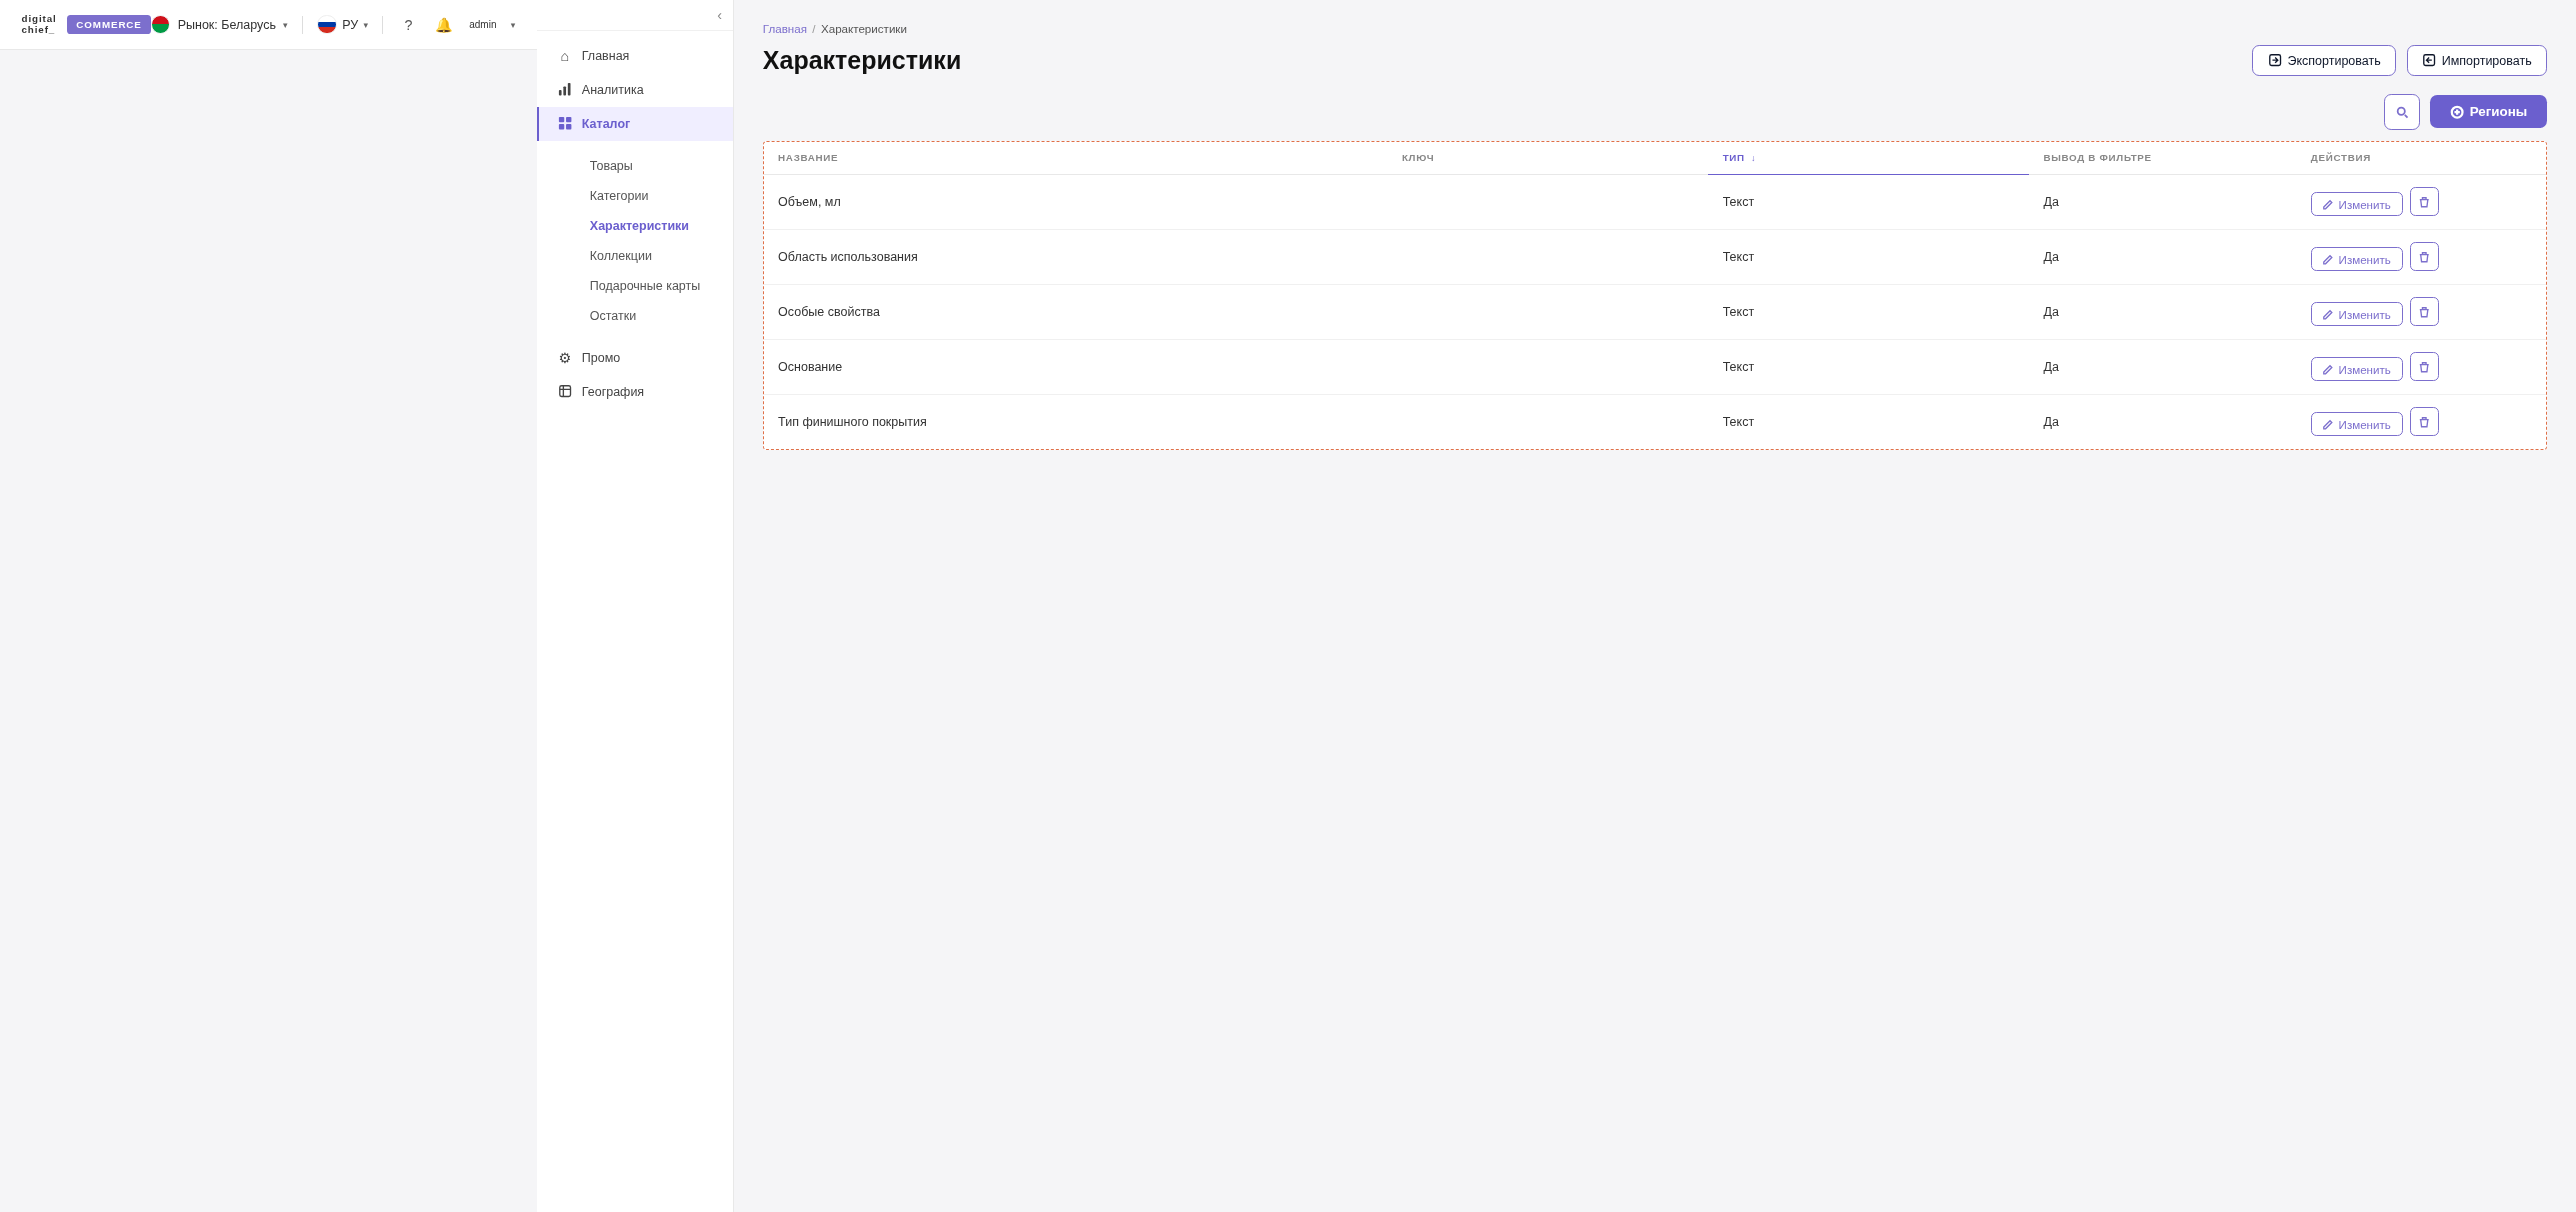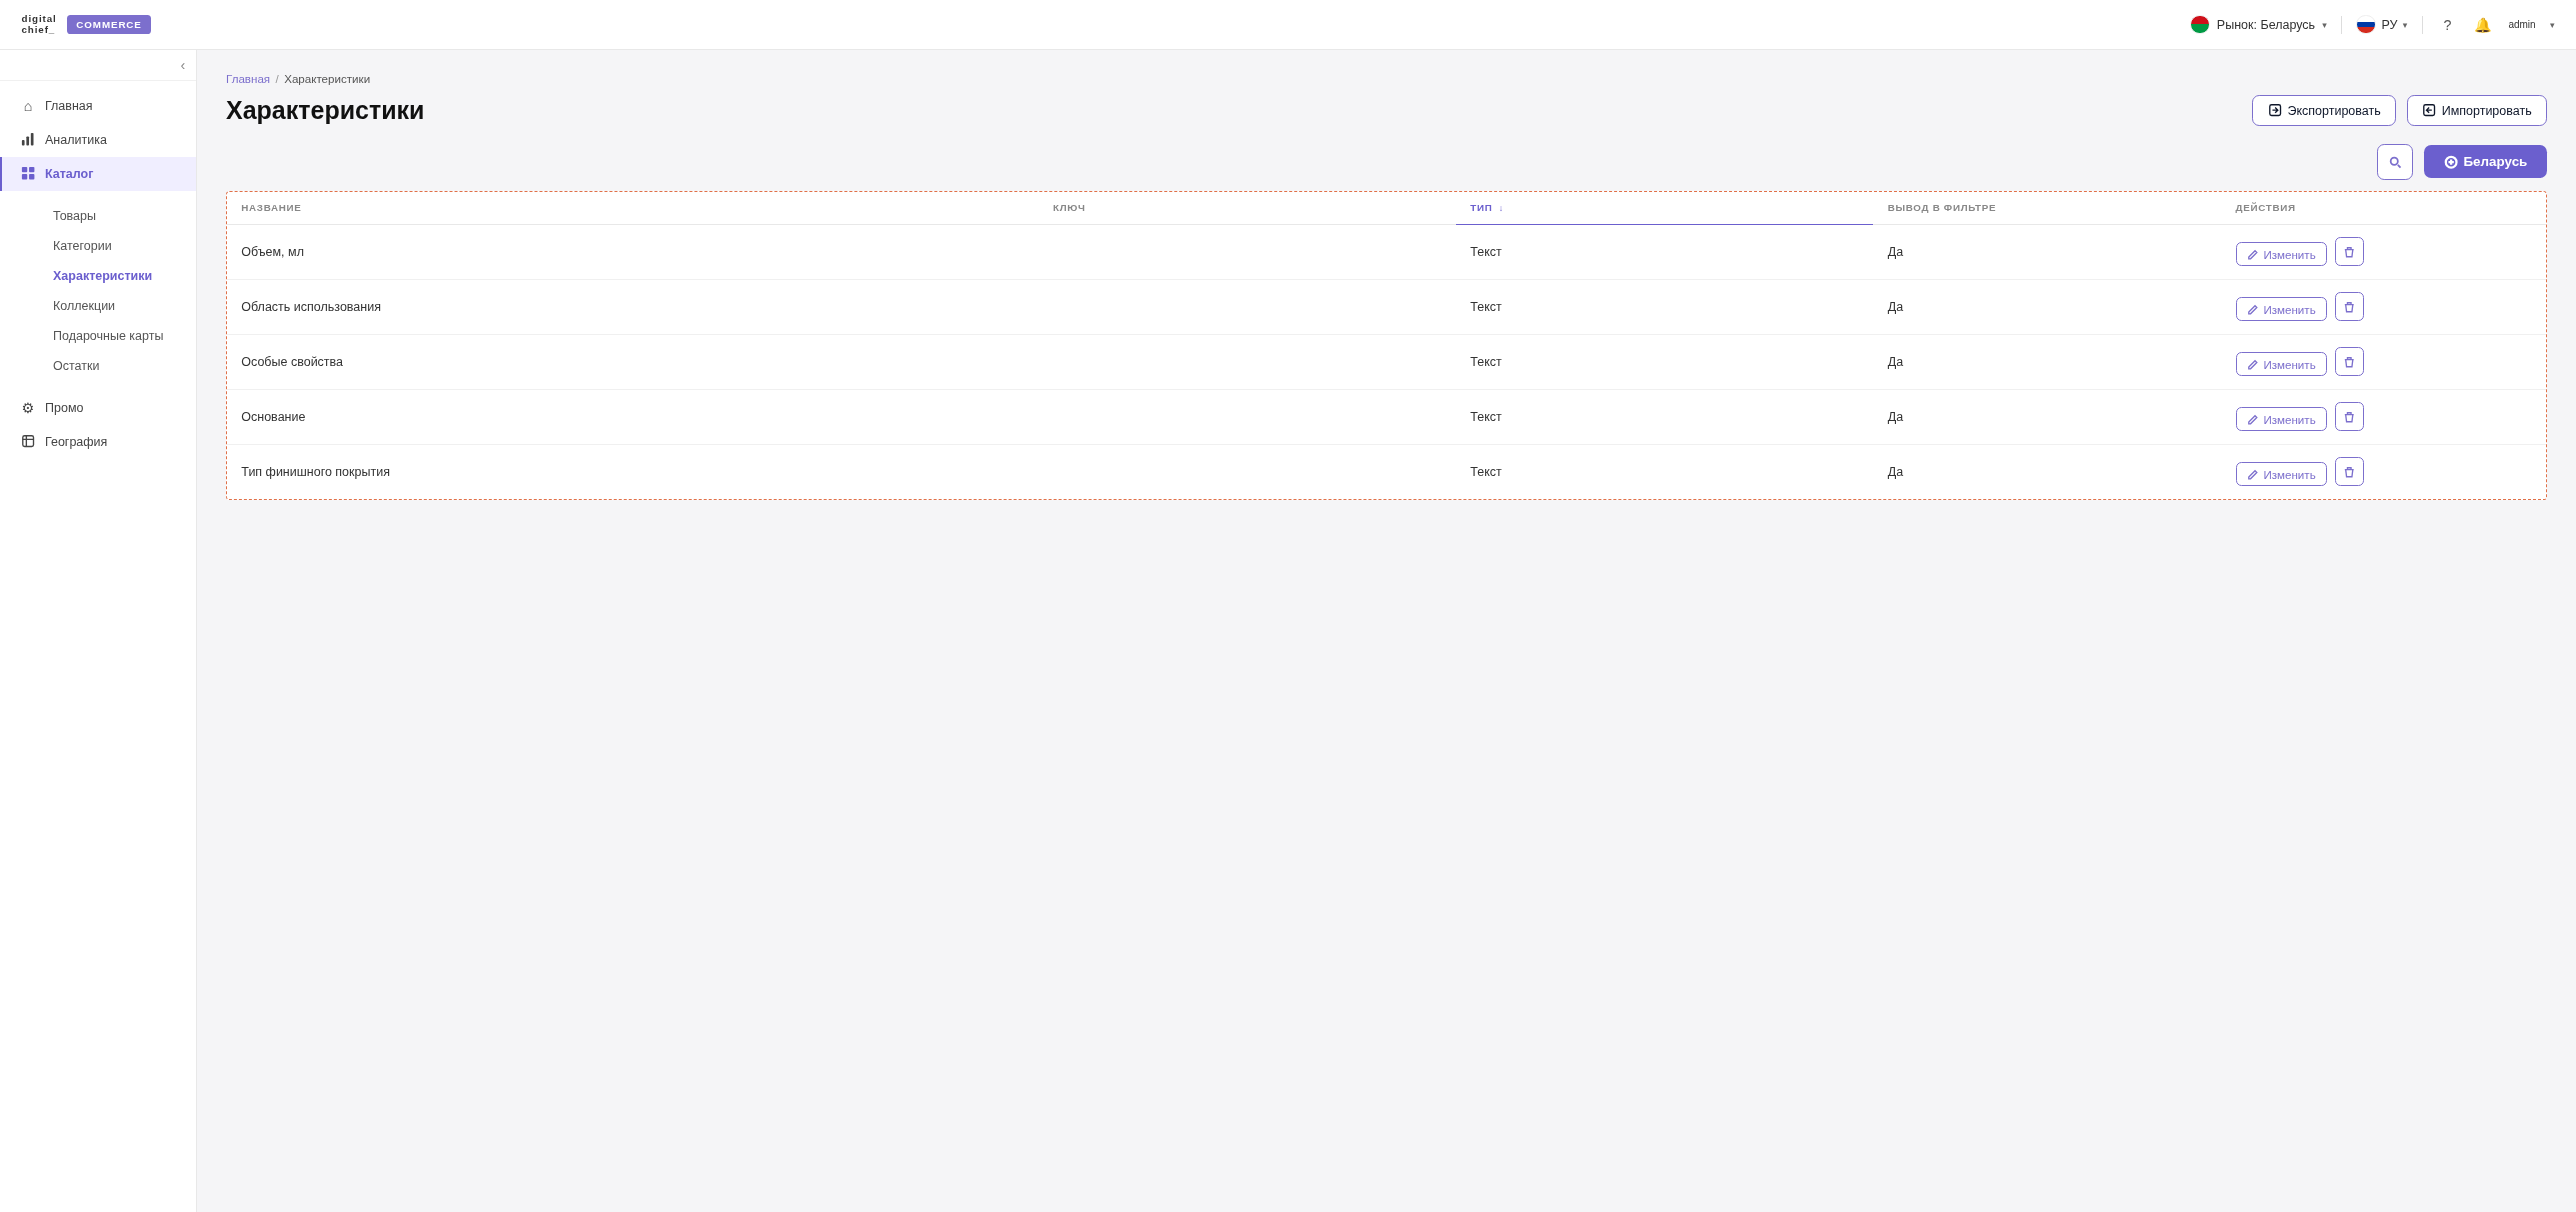--- a/index.html
+++ b/index.html
@@ -1,19 +1,19 @@
 <!DOCTYPE html>
 <html style="font-size:14.3px"><head>
   <meta charset="utf-8">
   <style>
     * { box-sizing: border-box; margin: 0; padding: 0; }
     body { font-family: -apple-system, BlinkMacSystemFont, 'Segoe UI', sans-serif; background: #f5f5f7; color: #222; font-size: 12.5px; }
 
     
-    .app { display: flex; flex-direction: column; height: 100vh; }
+    .app { display: flex; height: 100vh; }
     .header { display: flex; align-items: center; background: #fff; border-bottom: 0.9px solid #e8e8e8; padding: 0 21.5px; height: 50px; flex-shrink: 0; }
     .body { display: flex; flex: 1; overflow: hidden; }
     .sidebar { width: 197px; background: #fff; border-right: 0.9px solid #e8e8e8; flex-shrink: 0; overflow-y: auto; }
     .main { flex: 1; overflow-y: auto; padding: 21.5px 29px; background: #f5f5f7; }
 
     
     .header-logo { display: flex; flex-direction: column; line-height: 1.1; margin-right: 10.7px; }
     .header-logo .digital { font-size: 9.8px; font-weight: 700; color: #333; letter-spacing: 0.9px; }
     .header-logo .chief { font-size: 9.8px; font-weight: 700; color: #333; letter-spacing: 0.9px; }
     .header-badge { background: #7c6fcd; color: #fff; font-size: 9.8px; font-weight: 700; padding: 3.6px 9px; border-radius: 3.6px; letter-spacing: 0.9px; margin-right: auto; }
@@ -211,21 +211,21 @@
           <svg width="14.3" height="14.3" viewBox="0 0 16 16" fill="none" stroke="currentColor" stroke-width="2">
               <circle cx="7" cy="7" r="4"></circle>
               <path d="M11 11l3 3"></path>
             </svg>
         </button>
         <button class="btn-primary">
           <svg width="14.3" height="14.3" viewBox="0 0 16 16" fill="none" stroke="currentColor" stroke-width="2.5">
               <circle cx="8" cy="8" r="6"></circle>
               <path d="M8 5v6M5 8h6"></path>
             </svg>
-          <span>Беларусь</span>
+          <span>Регионы</span>
         </button>
       </div>
 
       <div class="table-wrapper">
         <table>
           <thead>
             <tr>
               <th class="col-name">НАЗВАНИЕ</th>
               <th class="col-key">КЛЮЧ</th>
               <th class="col-type sorted">

